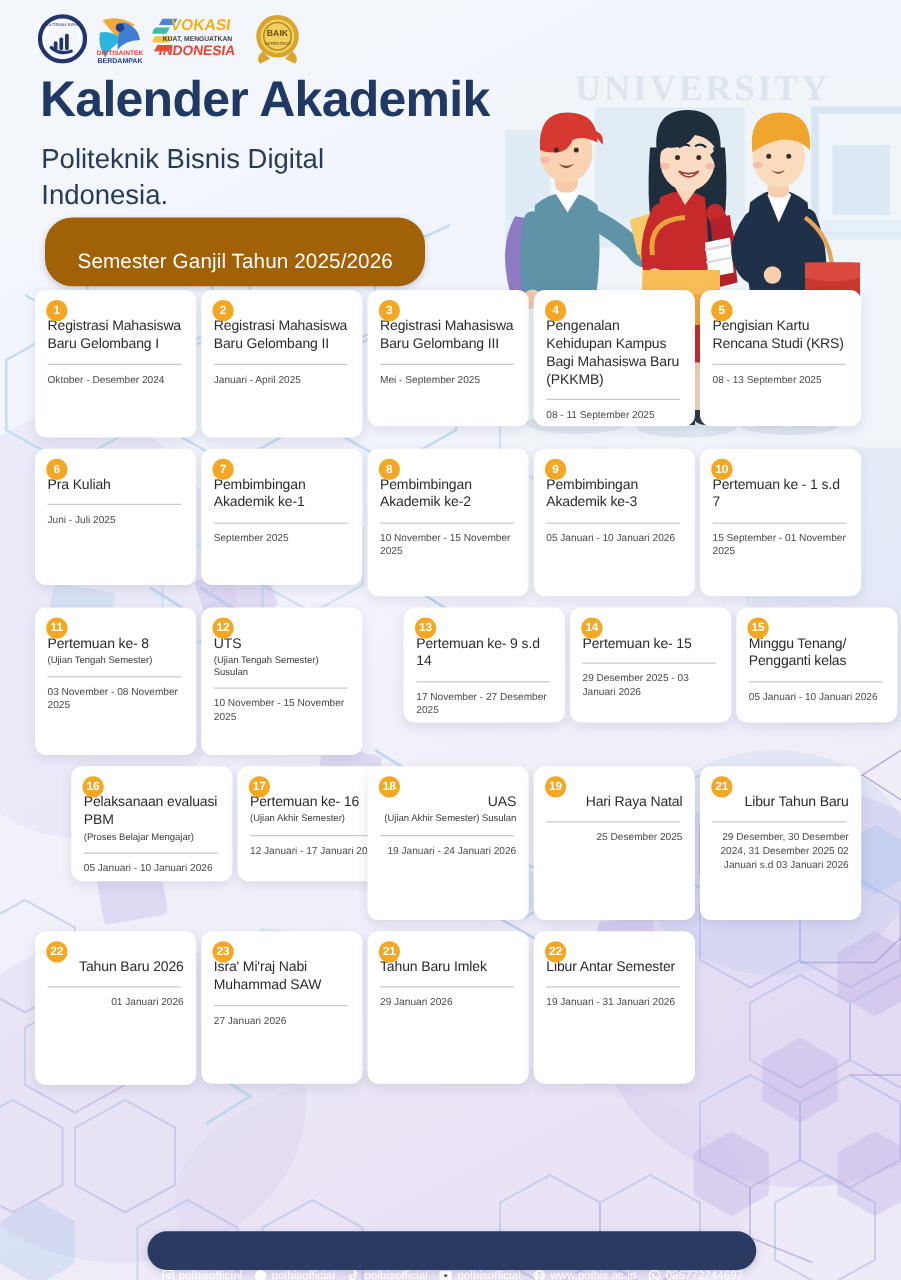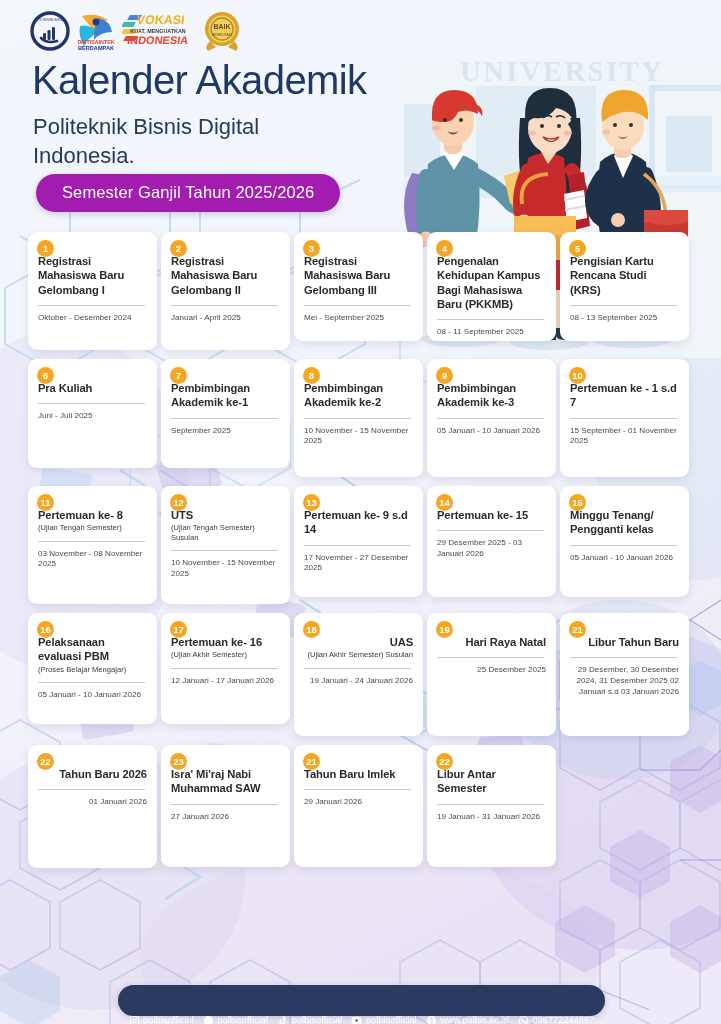--- a/index.html
+++ b/index.html
@@ -22,31 +22,31 @@
     z-index: 2;
   }
   .logos {
     position: absolute; top: 8px; left: 30px;
     display: flex; align-items: center; gap: 6px; height: 46px;
   }
   .logo-box { display: flex; align-items: center; height: 46px; }
 
   .title {
     position: absolute; left: 32px; top: 58px;
-    font-size: 40px; font-weight: normal; color: #1f3864;
+    font-size: 40px; font-weight: bold; color: #1f3864;
     letter-spacing: -0.6px; line-height: 1.1;
   }
   .subtitle {
     position: absolute; left: 33px; top: 112px;
     font-size: 22px; color: #273b56; line-height: 1.32; font-weight: 400;
   }
   .semester-badge {
     position: absolute; left: 36px; top: 174px;
-    background: #a21caf; color: #ffffff;
-    border-radius: 22px; padding: 9px 26px 10px 26px;
+    background: #a16207; color: #ffffff;
+    border-radius: 22px; padding: 26px 26px 10px 26px;
     font-size: 16.5px; letter-spacing: 0.1px;
     box-shadow: 0 2px 6px rgba(30,45,80,.22);
   }
   .university-word {
     position: absolute; left: 460px; top: 55px;
     font-family: "Liberation Serif", serif;
     font-size: 29px; font-weight: bold; letter-spacing: 2.2px;
     color: #dde6ef;
   }
   .illus { position: absolute; left: 404px; top: 58px; }
@@ -65,35 +65,35 @@
     width: 129px;
     background: #ffffff;
     border-radius: 9px;
     box-shadow: 0 3px 9px rgba(60,80,120,.13);
     padding: 22px 10px 10px 10px;
     margin-bottom: 9px;
   }
   .r1 { height: 118px; }
   .r2 { height: 109px; }
   .r3 { height: 118px; }
-  .r4 { height: 111px; }
+  .r4 { height: 92px; margin-left: 29px; }
   .r5 { height: 123px; text-align: right; }
   .r6 { height: 122px; }
 
   .badge {
     position: absolute; top: 8px; left: 9px;
     width: 17px; height: 17px; border-radius: 50%;
     background: #f5a623;
     color: #ffffff; font-size: 9.5px; font-weight: bold;
     display: flex; align-items: center; justify-content: center;
     line-height: 1;
   }
   .c-title {
     font-size: 11.2px; color: #2b2b2b; line-height: 1.28;
-    font-weight: 700; letter-spacing: -0.1px;
+    font-weight: 400; letter-spacing: -0.1px;
   }
   .c-sub {
     font-size: 7.6px; color: #3a3a3a; line-height: 1.22;
     margin-top: 1px;
   }
   .c-rule {
     border-top: 1px solid #c9c9c9;
     margin: 8px 2px 7px 0;
   }
   .c-date {

